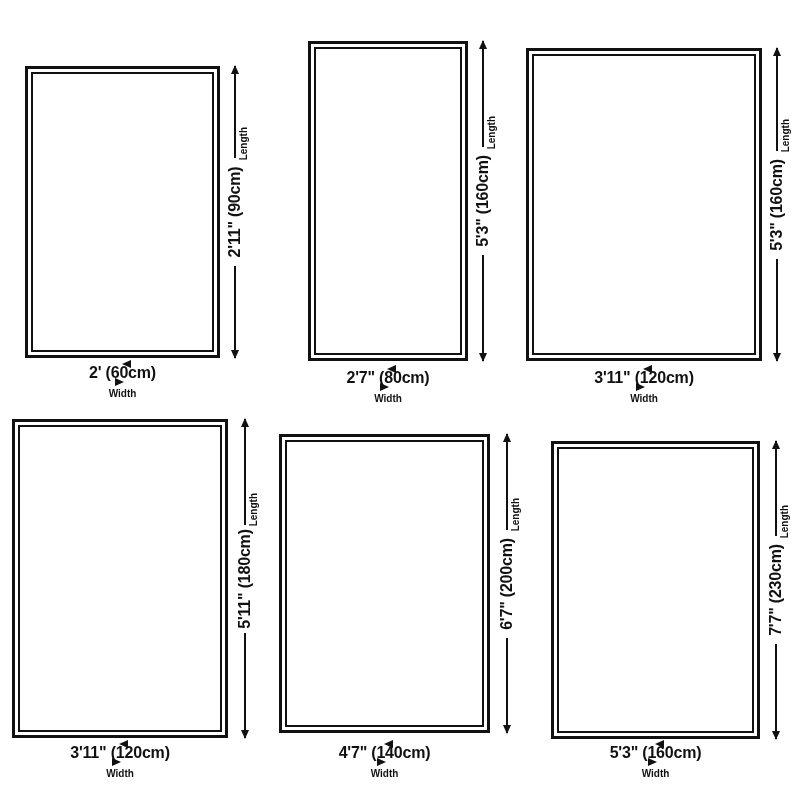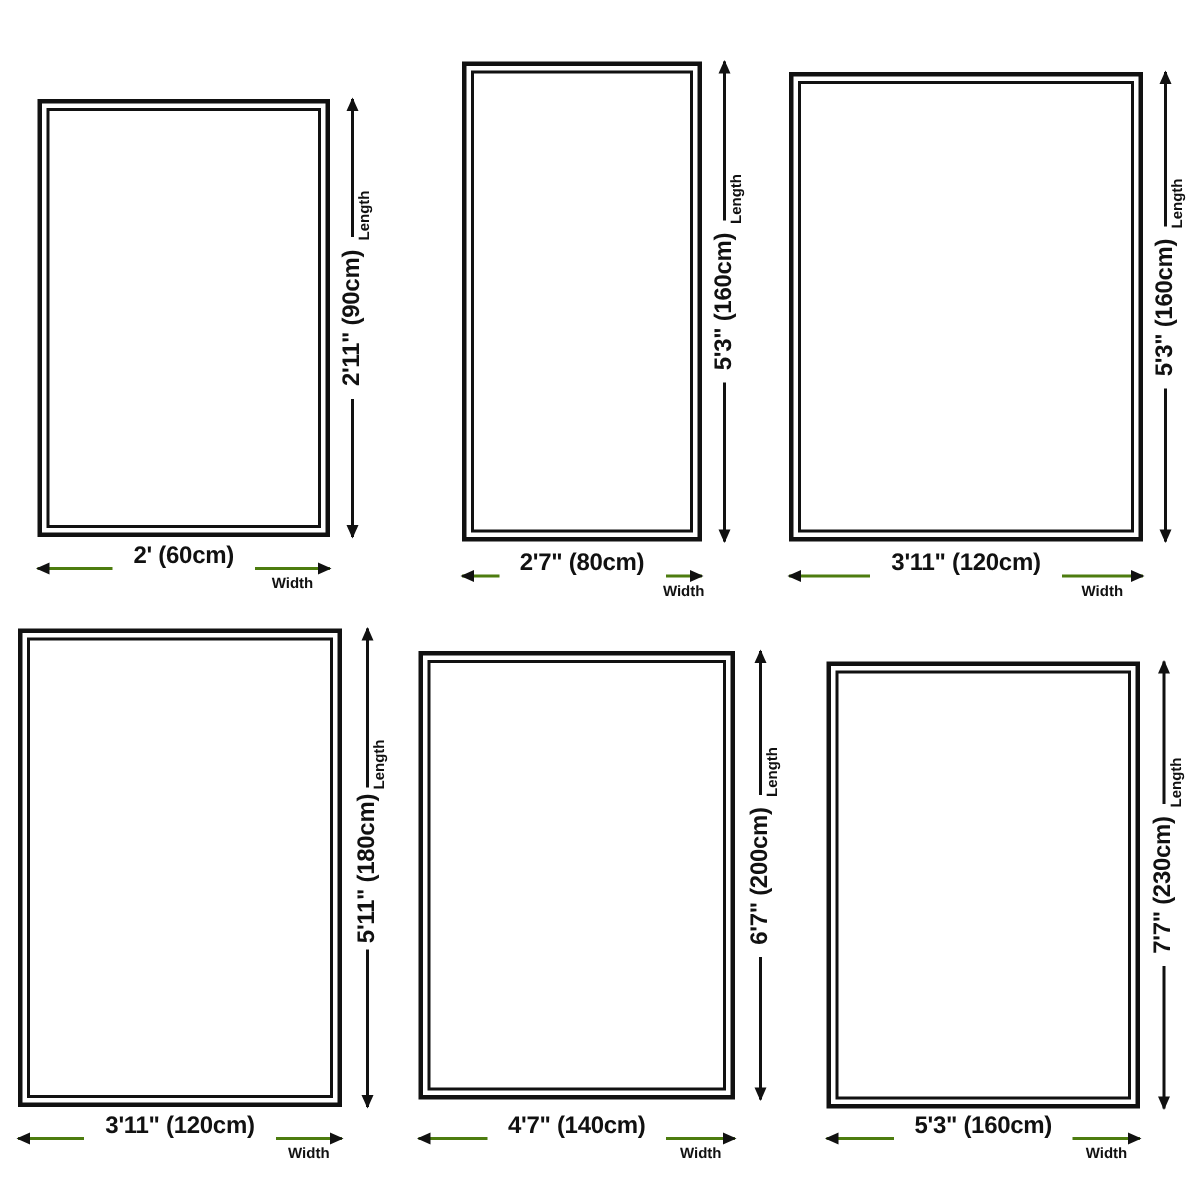--- a/index.html
+++ b/index.html
@@ -88,21 +88,22 @@
     transform: rotate(180deg);
     font-size: 10px;
     font-weight: bold;
     white-space: nowrap;
   }
   
   .harrow {
     position: absolute;
     height: 16px;
     display: flex;
-    align-items: flex-end;
+    align-items: center;
+    flex-direction: column;
   }
   .hseg {
     position: relative;
     flex: 1;
     height: 2px;
     background: #4d7c0f;
   }
   .hdim {
     margin: 0 14px;
     font-size: 16px;

